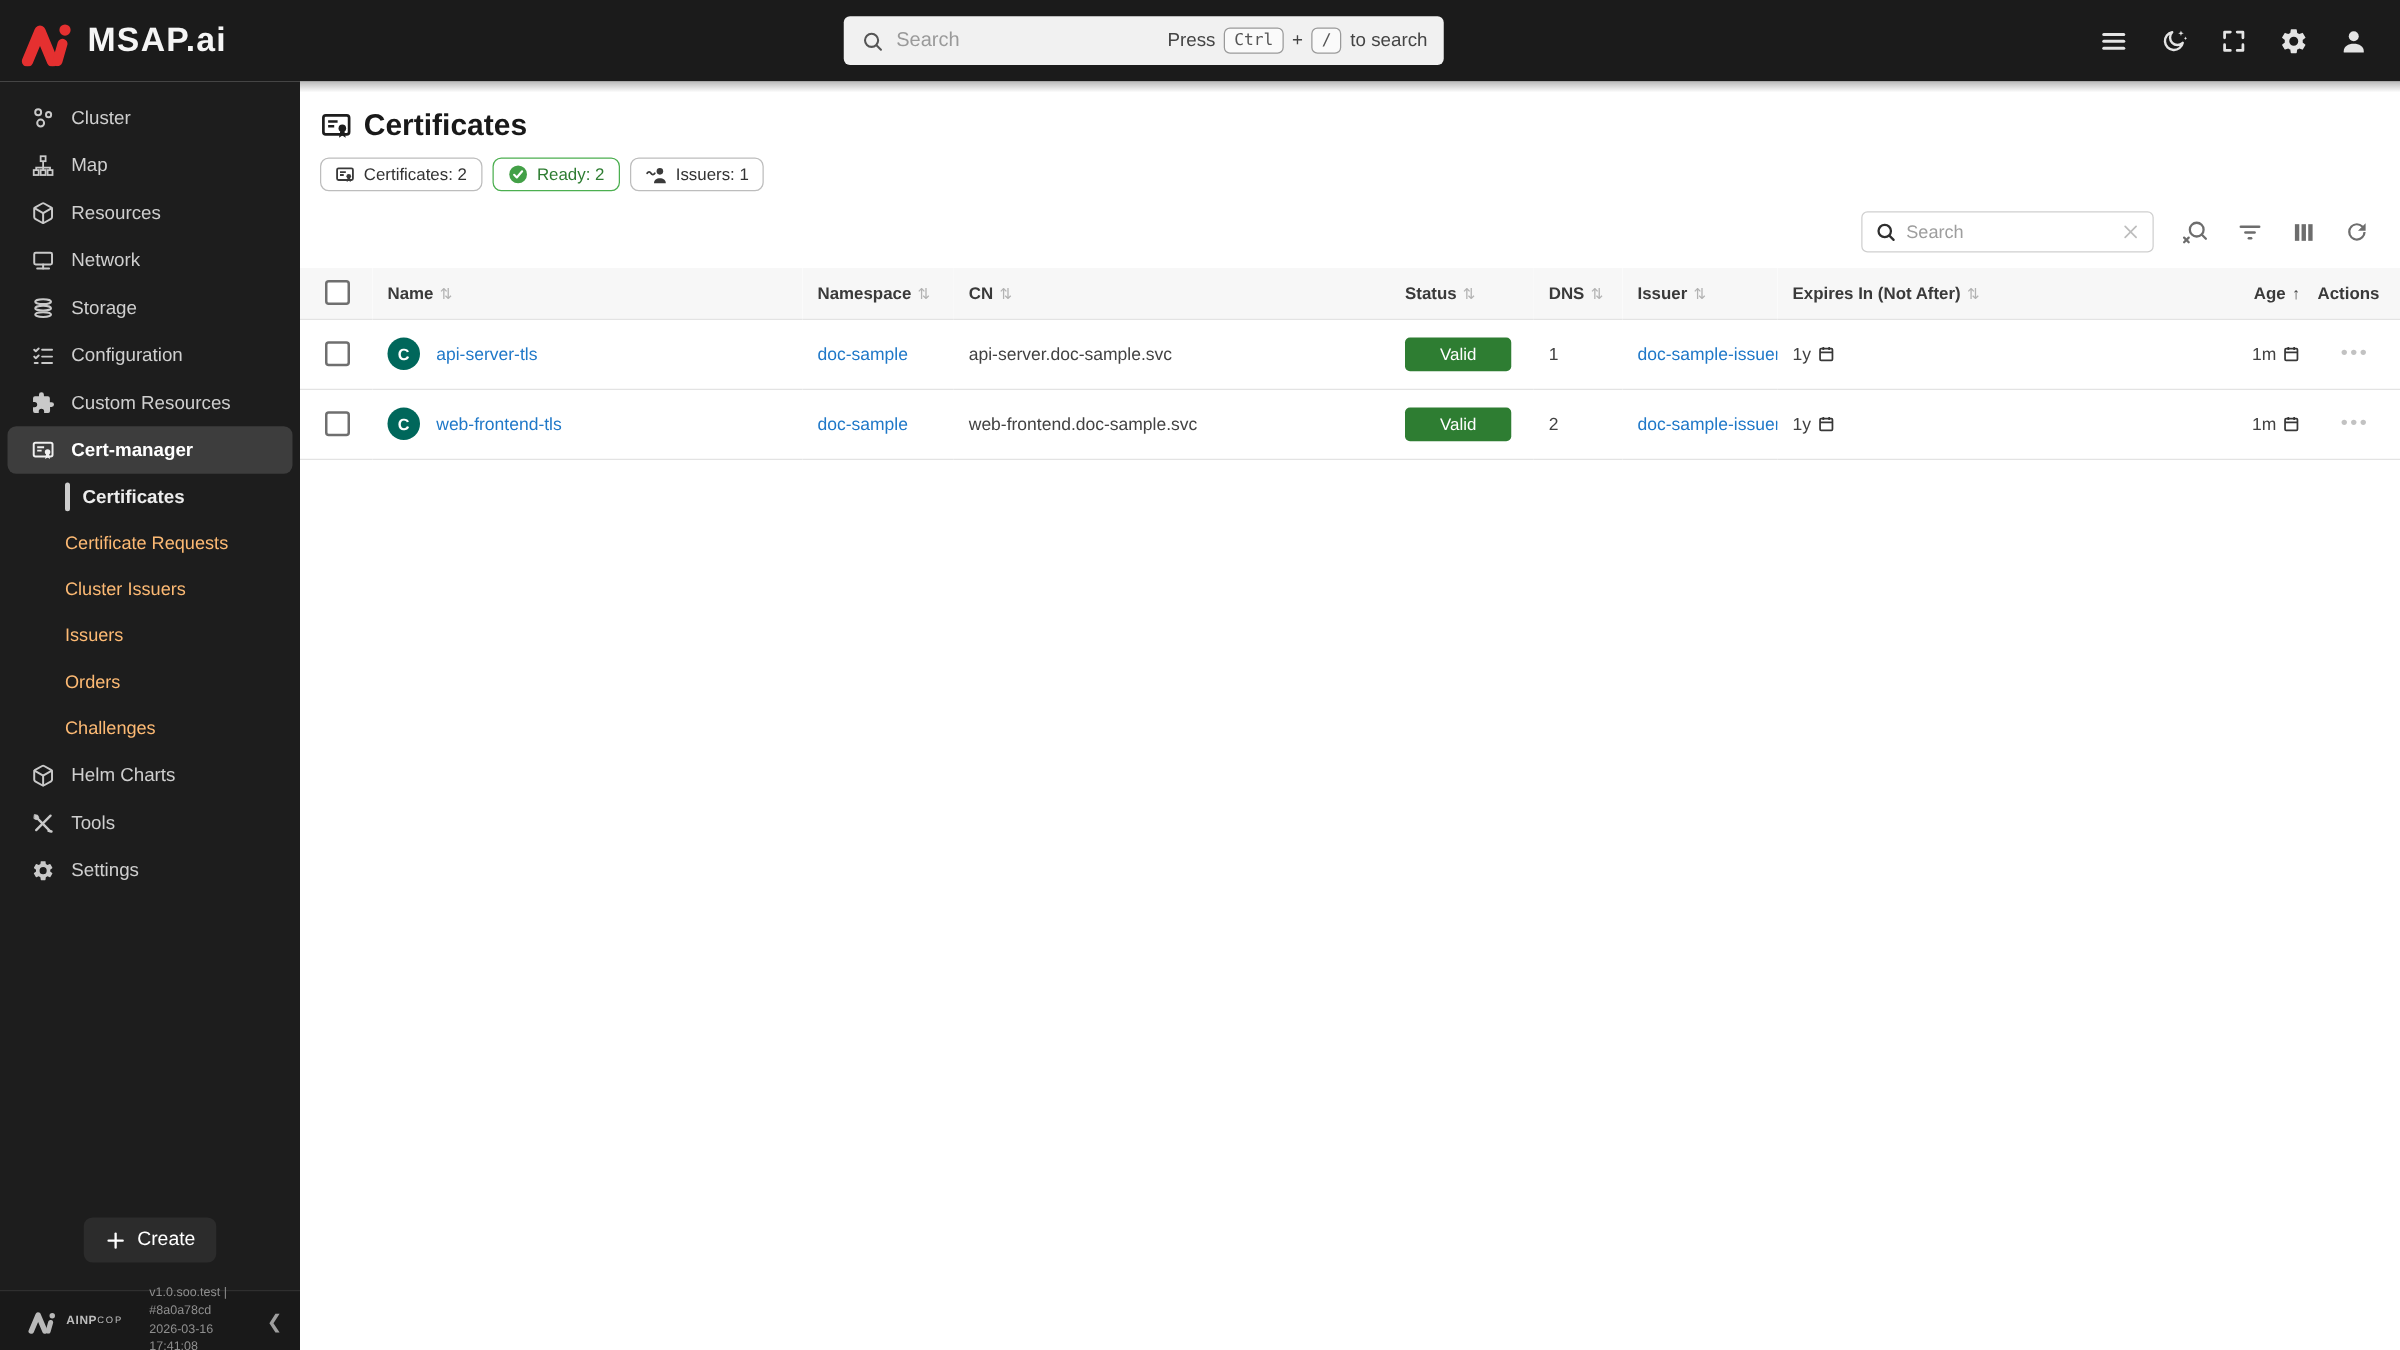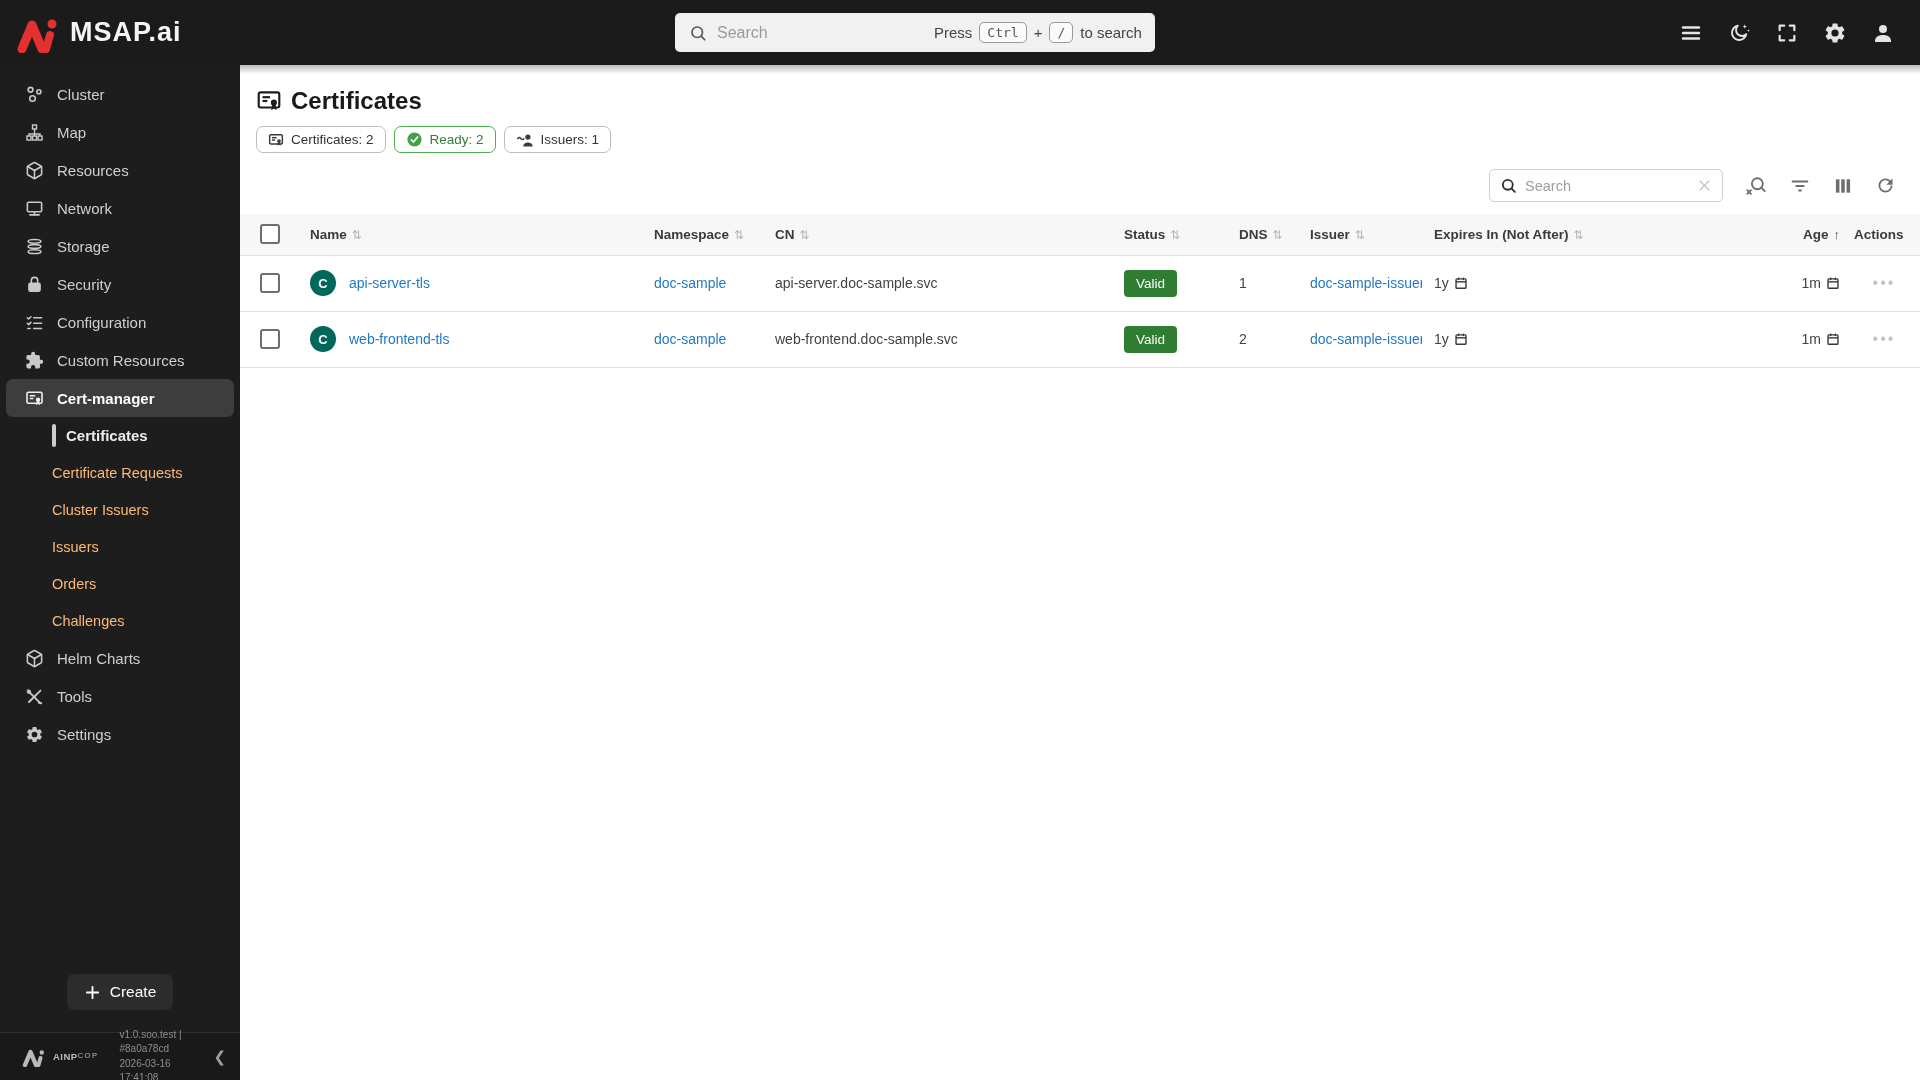--- a/index.html
+++ b/index.html
@@ -69,21 +69,21 @@
   th.cb-col, td.cb-col { padding-left:20px; }
   th.age-col, td.age-col { text-align:right; padding-right:8px; padding-left:0; }
   th.actions-col { padding-left:6px; }
   td.actions-col { text-align:center; padding-left:0; }
   .sort { color:#b3b3b3; font-size:12px; margin-left:5px; font-weight:normal; }
   .sort.active { color:#4a4a4a; font-size:13px; }
   .checkbox { width:20px; height:20px; border:2px solid #6f6f6f; border-radius:3px; background:#fff; display:inline-block; cursor:pointer; vertical-align:middle; }
   .name-cell { display:flex; align-items:center; gap:13px; }
   .avatar { width:26px; height:26px; border-radius:50%; background:#00675b; color:#fff; font-size:13px; font-weight:bold; display:flex; align-items:center; justify-content:center; flex:0 0 auto; }
   a.cell-link { color:#1f78c8; text-decoration:none; cursor:pointer; }
-  .badge-valid { display:inline-block; background:#2e7d32; color:#fff; border-radius:4px; padding:6px 12px; font-size:13.5px; }
+  .badge-valid { display:inline-block; background:#2e7d32; color:#fff; border-radius:4px; padding:6px 28px; font-size:13.5px; }
   .cal { vertical-align:-2px; margin-left:5px; color:#383838; }
   .dots { color:#c2c2c2; font-size:16px; letter-spacing:2px; cursor:pointer; }
 </style>
 </head>
 <body>
 
 <header class="topbar">
   <div class="brand">
     <svg class="brand-logo" viewBox="0 0 44 40">
       <path d="M6 36 L16 12 L26 36" stroke="#e53030" stroke-width="9" stroke-linecap="round" stroke-linejoin="round" fill="none"></path>
@@ -200,29 +200,20 @@
         <span class="nicon">
             <svg width="19" height="19" viewBox="0 0 24 24" fill="none" stroke="currentColor" stroke-width="2">
               <ellipse cx="12" cy="5.5" rx="8" ry="2.4"></ellipse>
               <ellipse cx="12" cy="12" rx="8" ry="2.4"></ellipse>
               <ellipse cx="12" cy="18.5" rx="8" ry="2.4"></ellipse>
             </svg>
           </span>
         <span>Storage</span>
       </div>
 
-      <div class="nav-item">
-        <span class="nicon">
-            <svg width="19" height="19" viewBox="0 0 24 24" fill="none" stroke="currentColor" stroke-width="2">
-              <rect x="5" y="10.5" width="14" height="10" rx="1.8" fill="currentColor"></rect>
-              <path d="M8 10.5V7a4 4 0 0 1 8 0v3.5"></path>
-            </svg>
-          </span>
-        <span>Security</span>
-      </div>
 
       <div class="nav-item">
         <span class="nicon">
             <svg width="19" height="19" viewBox="0 0 24 24" fill="none" stroke="currentColor" stroke-width="2" stroke-linecap="round" stroke-linejoin="round">
               <path d="M3 6l1.6 1.6L7.5 4.8"></path>
               <line x1="11" y1="6" x2="21" y2="6"></line>
               <path d="M3 13l1.6 1.6 2.9-2.8"></path>
               <line x1="11" y1="13" x2="21" y2="13"></line>
               <line x1="11" y1="19.5" x2="21" y2="19.5"></line>
               <line x1="3.5" y1="19.5" x2="6.5" y2="19.5"></line>

